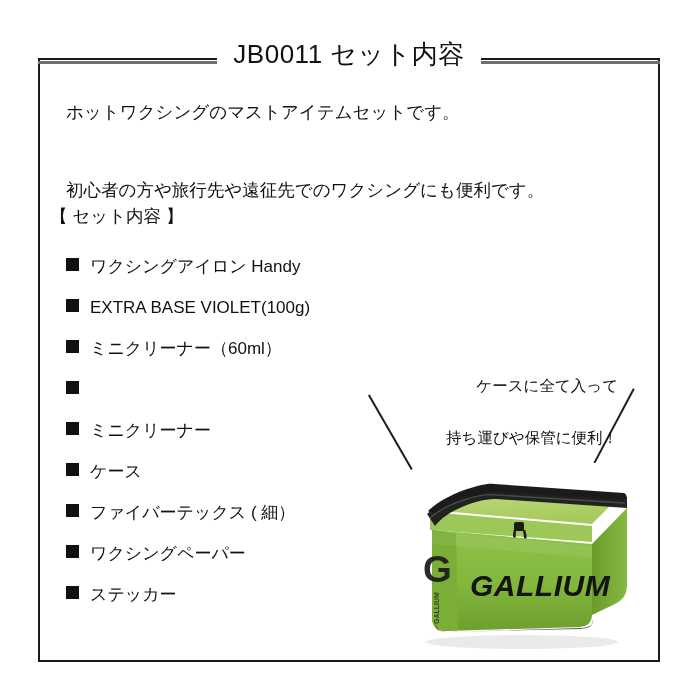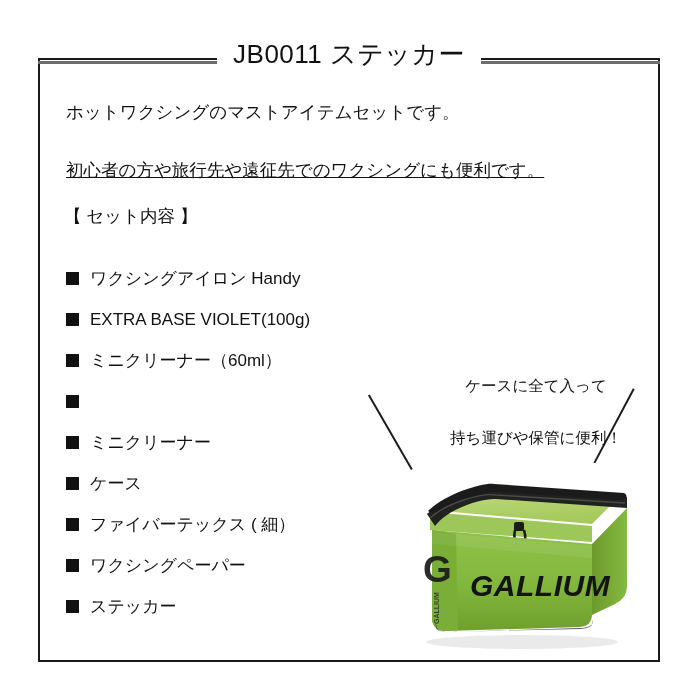--- a/index.html
+++ b/index.html
@@ -65,70 +65,69 @@
     top: 88px;
     width: 560px;
   }
   .intro-line {
     font-size: 17.5px;
     line-height: 1;
     color: #111111;
     white-space: nowrap;
     margin-top: 16px;
   }
-  .intro-line + .intro-line { margin-top: 40px; text-decoration: underline; }
+  .intro-line + .intro-line { margin-top: 60px; }
 
   
   #contents-heading {
     position: absolute;
-    left: 64px;
+    left: 50px;
     top: 208px;
     font-size: 17.5px;
     line-height: 1;
     color: #111111;
     white-space: nowrap;
   }
 
   
   #contents-list {
     position: absolute;
     left: 66px;
     top: 258px;
     width: 330px;
     list-style: none;
     margin: 0;
     padding: 0;
   }
   #contents-list li {
     height: 41px;
     display: flex;
-    align-items: center;
     white-space: nowrap;
   }
   .bullet {
     flex: 0 0 auto;
     width: 13px;
     height: 13px;
     background: #111111;
     margin-right: 11px;
     display: inline-block;
   }
   .item-label {
     font-size: 17px;
     line-height: 1;
     color: #111111;
   }
 
   
   #callout {
     position: absolute;
-    left: 411px;
+    left: 368px;
     top: 378px;
     width: 250px;
-    text-align: center;
+    text-align: right;
   }
   .callout-line {
     font-size: 15.5px;
     line-height: 1;
     color: #111111;
     white-space: nowrap;
   }
   .callout-line + .callout-line { margin-top: 36px; }
 
   .leader {
@@ -150,21 +149,21 @@
   }
   #bag svg { display: block; width: 100%; height: 100%; }
 </style>
 </head>
 <body>
 
 <div id="panel"></div>
 
 <div id="title-band">
   <div class="title-rule"></div>
-  <div id="page-title">JB0011 ステッカー</div>
+  <div id="page-title">JB0011 セット内容</div>
   <div class="title-rule"></div>
 </div>
 
 <div id="intro">
   <div class="intro-line">ホットワクシングのマストアイテムセットです。</div>
   <div class="intro-line">初心者の方や旅行先や遠征先でのワクシングにも便利です。</div>
 </div>
 
 <div id="contents-heading">【 セット内容 】</div>
 

